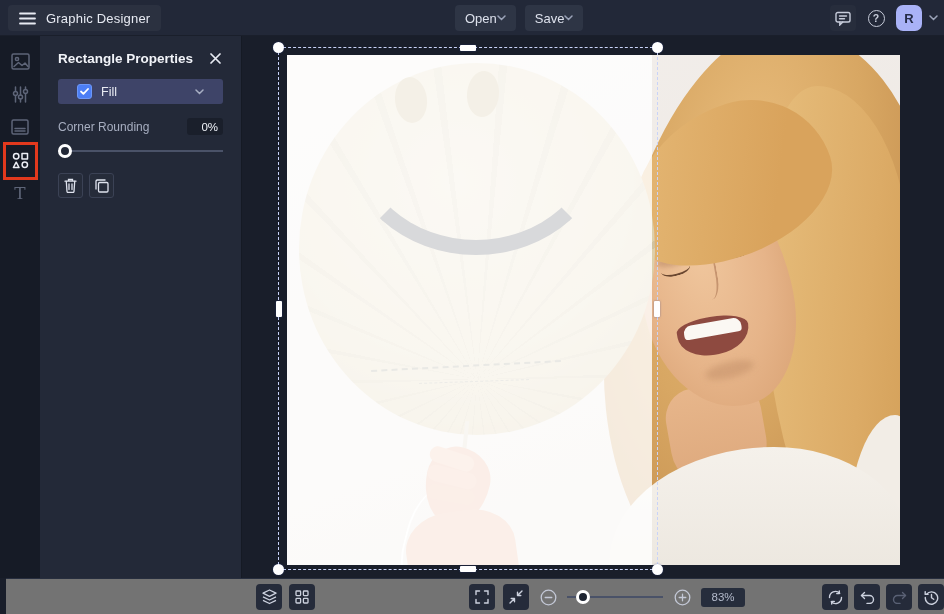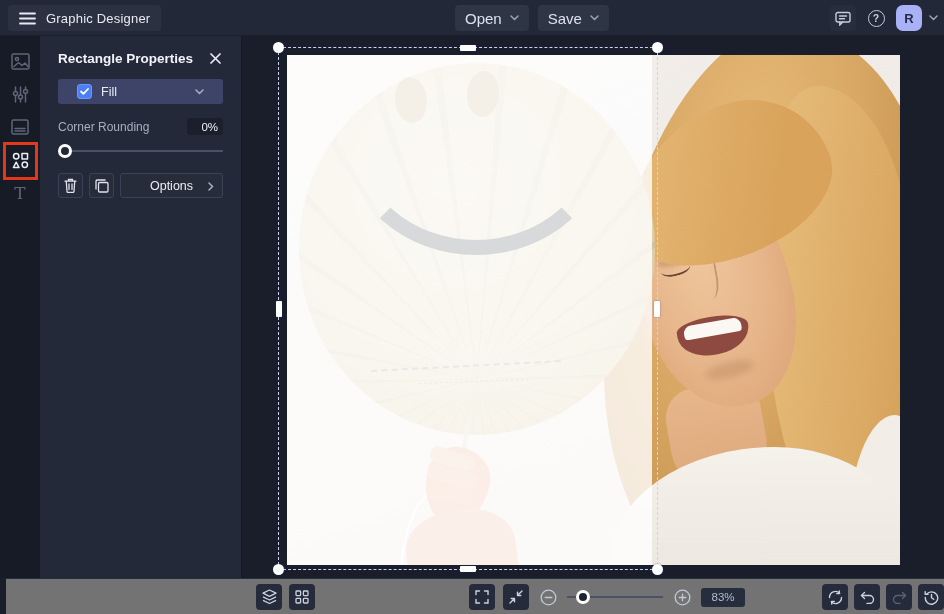--- a/index.html
+++ b/index.html
@@ -3,21 +3,21 @@
 <meta charset="utf-8">
 <style>
   html,body{margin:0;padding:0;background:#191e2a;font-family:"Liberation Sans",sans-serif;-webkit-font-smoothing:antialiased;}
   #app{position:relative;width:944px;height:614px;overflow:hidden;background:#191e2a;}
 
   
   .topbar{position:absolute;left:0;top:0;width:944px;height:36px;background:#222838;border-bottom:1px solid #1a1f2b;box-sizing:border-box;z-index:20;}
   .tb-left{position:absolute;left:8px;top:5px;height:26px;display:flex;align-items:center;gap:10px;background:#2b3140;border-radius:4px;padding:0 11px;cursor:pointer;}
   .tb-title{font-size:13px;color:#e7eaf2;font-weight:500;letter-spacing:.2px;}
   .tb-center{position:absolute;left:455px;top:5px;display:flex;gap:9px;}
-  .tb-btn{height:26px;background:#2e3545;border-radius:4px;display:flex;align-items:center;gap:8px;padding:0 10px;color:#dde1ec;font-size:15px;cursor:pointer;}
+  .tb-btn{height:26px;background:#2e3545;border-radius:4px;display:flex;align-items:center;gap:0;padding:0 10px;color:#dde1ec;font-size:13px;cursor:pointer;}
   .tb-right{position:absolute;right:6px;top:5px;display:flex;align-items:center;gap:7px;}
   .tb-icon-btn{width:26px;height:26px;border-radius:4px;background:#272d3c;display:flex;align-items:center;justify-content:center;color:#c7ccda;cursor:pointer;}
   .help-circle{width:17px;height:17px;border:1.6px solid #c7ccda;border-radius:50%;display:flex;align-items:center;justify-content:center;font-size:10.5px;font-weight:700;color:#c7ccda;box-sizing:border-box;}
   .avatar{width:26px;height:26px;border-radius:7px;background:#a9b2f7;color:#242b47;font-size:13px;font-weight:700;display:flex;align-items:center;justify-content:center;cursor:pointer;}
   .chev{color:#9ba3b8;display:flex;}
 
   
   .sidebar{position:absolute;left:0;top:36px;width:40px;height:542px;background:#161b26;display:flex;flex-direction:column;align-items:center;padding-top:12px;gap:7px;box-sizing:border-box;z-index:15;}
   .sb-item{width:26px;height:26px;display:flex;align-items:center;justify-content:center;color:#5e6578;cursor:pointer;}
   .sb-item.active{color:#eceef5;}
@@ -267,26 +267,20 @@
           </span>
       </div>
       <div class="icon-btn">
         <span style="display:flex;">
             <svg width="14" height="14" viewBox="0 0 14 14" fill="none" stroke="currentColor" stroke-width="1.3" stroke-linejoin="round">
               <rect x="3.5" y="3.5" width="9.5" height="9.5" rx="1.2"></rect>
               <path d="M10.5 1H2.2A1.2 1.2 0 001 2.2v8.3"></path>
             </svg>
           </span>
       </div>
-      <div class="options-btn">
-        <span>Options</span>
-        <span class="options-chev"><svg width="6" height="9" viewBox="0 0 6 9" fill="none" stroke="currentColor" stroke-width="1.5" stroke-linecap="round">
-              <path d="M1 1l3.5 3.5L1 8"></path>
-            </svg></span>
-      </div>
     </div>
 
   </div>
 
   <div class="canvas">
     <div class="photo">
       <div class="hair-back"></div>
       <div class="hair-strand"></div>
       <div class="sweater2"></div>
       <div class="neck"></div>

